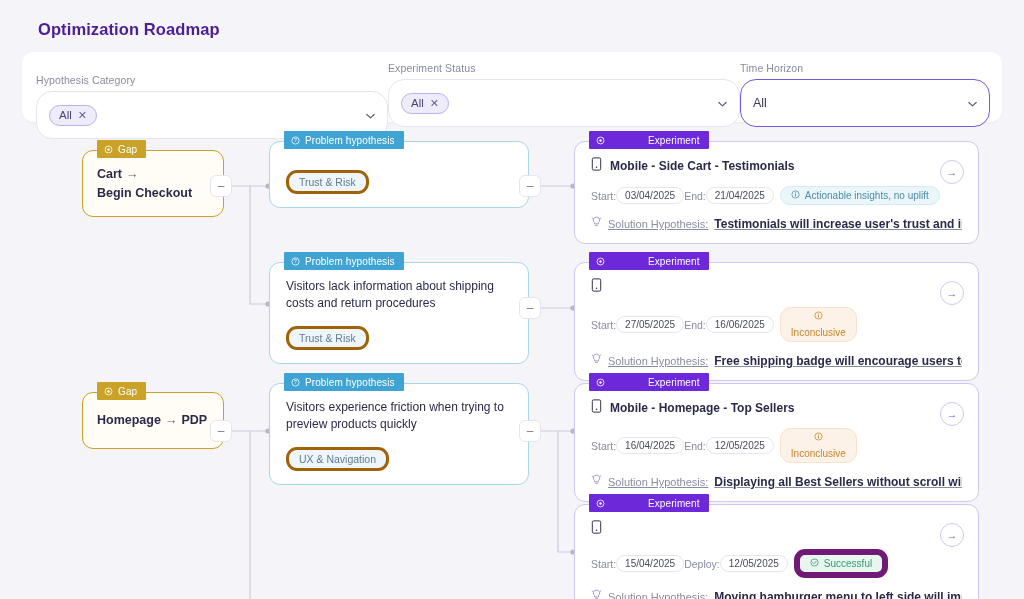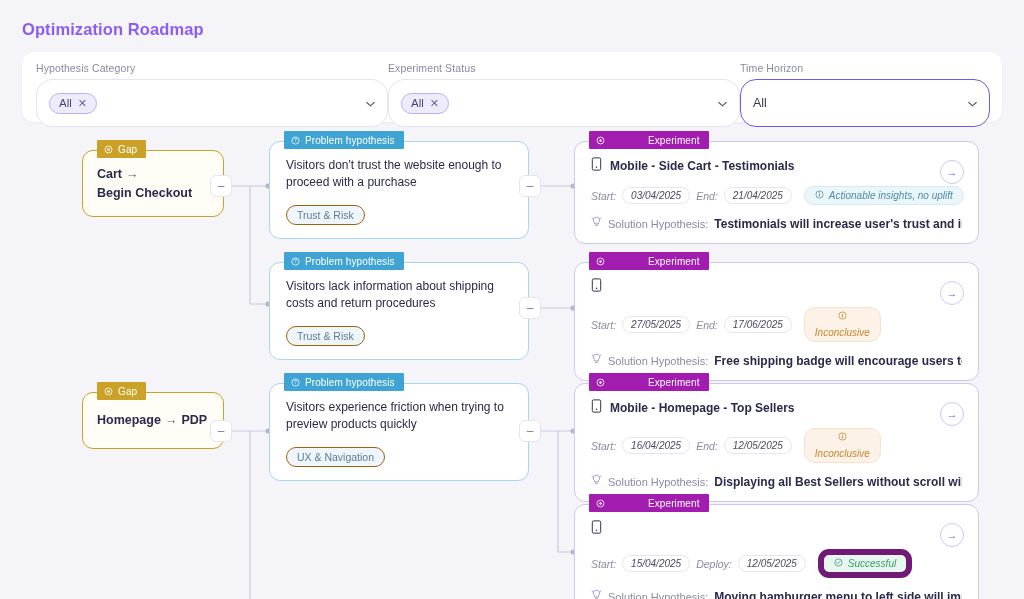--- a/index.html
+++ b/index.html
@@ -5,22 +5,22 @@
   * { box-sizing: border-box; margin: 0; padding: 0; }
   html, body {
     width: 1024px; height: 599px;
     background: #f5f4f9;
     font-family: "Liberation Sans", sans-serif;
     overflow: hidden;
   }
 
   
   .page-title {
-    position: absolute; left: 22px; top: 20px;
-    font-size: 16.5px; font-weight: bold; color: #8b5cf6;
+    position: absolute; left: 38px; top: 20px;
+    font-size: 16.5px; font-weight: bold; color: #4c1d95;
     letter-spacing: .1px;
   }
 
   
   .filter-bar {
     position: absolute; left: 22px; top: 52px;
     width: 980px; height: 70px;
     background: #ffffff; border-radius: 12px;
     box-shadow: 0 1px 3px rgba(40,35,90,.05);
   }
@@ -75,80 +75,79 @@
   .gap-arrow { color: #5a5a75; font-weight: normal; padding: 0 4px; }
 
   
   .ph-node {
     border: 1px solid #a9d6e8; width: 260px; padding: 15px 16px 13px;
   }
   .ph-node .badge { background: #3fa4d4; }
   .ph-text { font-size: 12px; color: #2b2a4a; line-height: 1.45; }
   .tag {
     display: inline-block; margin-top: 13px;
-    background: #eef6fb; border: 1px solid #a16207;
+    background: #eef6fb; border: 3px solid #a16207;
     color: #5f7c92; border-radius: 11px;
     padding: 3px 10px; font-size: 10.5px;
   }
 
   
   .exp-node {
     border: 1px solid #cfc7f3; width: 405px; padding: 15px 16px 12px;
   }
-  .exp-node .badge { background: #a21caf; gap: 43px; }
+  .exp-node .badge { background: #6d28d9; gap: 43px; }
   .exp-title-row { display: flex; align-items: center; gap: 8px; }
   .exp-title { font-size: 12px; font-weight: bold; color: #2b2a4a; }
   .exp-goto {
     position: absolute; right: 14px; top: 18px;
     width: 24px; height: 24px; border-radius: 50%;
     border: 1px solid #cfc7f3; color: #6c5ce7;
     display: flex; align-items: center; justify-content: center;
     font-size: 11px; background: #fff;
   }
   .exp-meta {
-    display: flex; align-items: center; gap: 6px;
+    display: flex; align-items: center; gap: 0;
     margin-top: 11px; font-size: 10.5px; color: #8a8aa3;
     flex-wrap: nowrap;
-    font-style: italic;
   }
   .date-pill {
     border: 1px solid #e6e4ef; border-radius: 10px;
     padding: 2px 8px; font-size: 10px; color: #4a4a63; background:#fff;
   }
   .status-pill {
     display: inline-flex; align-items: center; gap: 5px;
     border-radius: 11px; padding: 3px 10px; font-size: 10px;
     margin-left: 6px; white-space: nowrap;
   }
   .status-pill.insights { background:#eaf6fa; border:1px solid #d3ebf4; color:#4d8ca8; }
   .status-pill.inconclusive { background:#fdf2e7; border:1px solid #f7e2cb; color:#c9842e;flex-direction:column; }
   .status-pill.successful { background:#e7f6ef; border:6px solid #701a75; color:#3a9b70; }
   .sol-row {
     display: flex; align-items: baseline; gap: 6px; margin-top: 11px;
-    font-size: 11px; color: #8a8aa3; white-space: nowrap; overflow: hidden;
+    font-size: 11px; color: #8a8aa3; white-space: nowrap; overflow: hidden; text-decoration: underline;
   }
   .sol-row .sol-text { font-size: 12px; font-weight: bold; color: #2b2a4a; }
   .sol-icon { color:#9b93c9; font-size:10px; }
 
   
   .collapse-handle {
     position: absolute; width: 22px; height: 22px; border-radius: 6px;
     background: #fff; border: 1px solid #e6e4ef;
     display: flex; align-items: center; justify-content: center;
     color: #7a7a96; font-size: 12px; line-height: 1;
   }
 </style>
 </head>
 <body>
 
 <div class="page-title">Optimization Roadmap</div>
 
 <div class="filter-bar">
 
-  <div class="filter-group" style="left:14px; width:352px;">
+  <div class="filter-group" style="left:14px; width:352px;margin-top:12px;">
     <span class="filter-label">Hypothesis Category</span>
     <div class="filter-control">
       <span class="chip">
         <span>All</span>
         <span class="x">✕</span>
       </span>
       <span class="chevron">
         <svg viewBox="0 0 12 12" width="11" height="11">
             <path d="M2 4.3 L6 8 L10 4.3" fill="none" stroke="#5a5a75" stroke-width="1.3" stroke-linecap="round" stroke-linejoin="round"></path>
           </svg>
@@ -254,21 +253,20 @@
   <div class="node ph-node" style="left:269px; top:13px;">
     <span class="node-badge badge">
       <span class="bicon">
         <svg width="9" height="9" viewBox="0 0 12 12">
             <circle cx="6" cy="6" r="4.8" fill="none" stroke="#fff" stroke-width="1"></circle>
             <text x="6" y="8.6" font-size="6.6" fill="#fff" text-anchor="middle" font-family="Liberation Sans, sans-serif">?</text>
           </svg>
       </span>
       <span>Problem hypothesis</span>
     </span>
-    <div class="ph-text">Visitors don't trust the website enough to proceed with a purchase</div>
     <span class="tag">Trust &amp; Risk</span>
   </div>
   <div class="collapse-handle" style="left:519px; top:47px;">
       <span>–</span>
     </div>
 
   <div class="node ph-node" style="left:269px; top:134px;">
     <span class="node-badge badge">
       <span class="bicon">
         <svg width="9" height="9" viewBox="0 0 12 12">
@@ -371,21 +369,21 @@
           </svg>
       </span>
     </div>
     <div class="exp-goto">
       <span>→</span>
     </div>
     <div class="exp-meta">
       <span>Start:</span>
       <span class="date-pill">27/05/2025</span>
       <span>End:</span>
-      <span class="date-pill">17/06/2025</span>
+      <span class="date-pill">16/06/2025</span>
       <span class="status-pill inconclusive">
         <span>
           <svg width="9" height="9" viewBox="0 0 12 12">
               <circle cx="6" cy="6" r="4.8" fill="none" stroke="#c9842e" stroke-width="1"></circle>
               <circle cx="6" cy="3.8" r=".7" fill="#c9842e"></circle>
               <rect x="5.4" y="5.2" width="1.2" height="3.4" fill="#c9842e"></rect>
             </svg>
         </span>
         <span>Inconclusive</span>
       </span>

